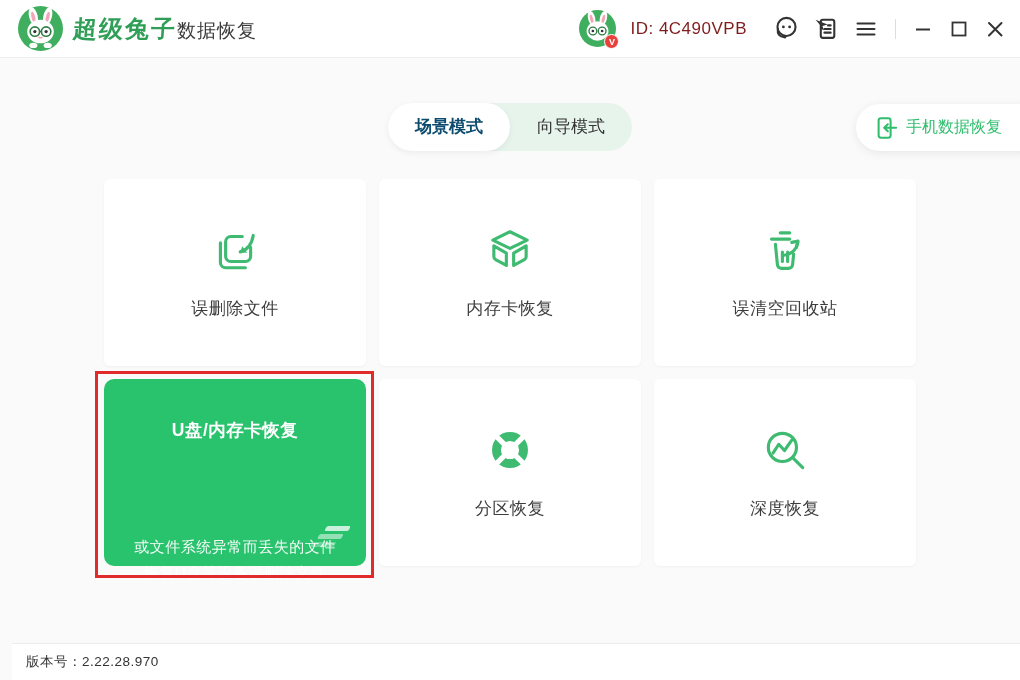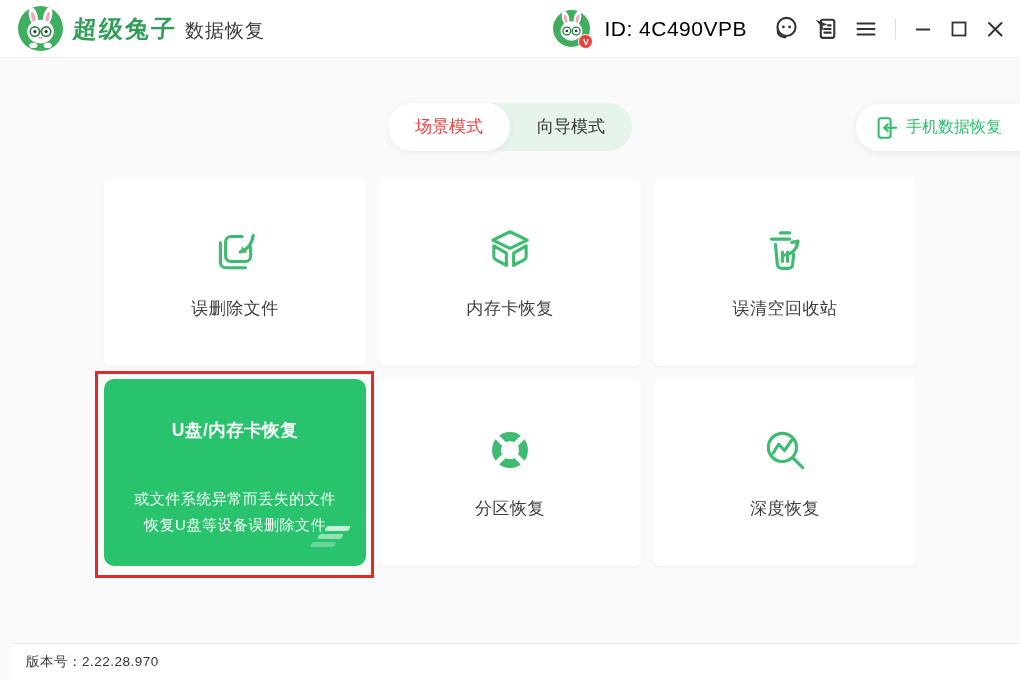--- a/index.html
+++ b/index.html
@@ -8,46 +8,46 @@
 
   
   .titlebar {
     position:absolute; top:0; left:0; width:1020px; height:58px;
     background:#ffffff; border-bottom:1px solid #ededed;
     display:flex; align-items:center; padding:0 10px 0 18px;
   }
   .logo { width:45px; height:45px; flex:0 0 auto; }
   .brand-wrap { display:flex; align-items:baseline; margin-left:10px; }
   .brand { font-size:24px; font-weight:800; color:#2f9e56; letter-spacing:2px; transform:skewX(-4deg); }
-  .brand-suffix { font-size:19px; color:#3a3a3a; margin-left:8px; letter-spacing:1px; }
+  .brand-suffix { font-size:19px; color:#3a3a3a; letter-spacing:1px; }
   .titlebar-right { margin-left:auto; display:flex; align-items:center; gap:6px; }
   .avatar-wrap { position:relative; width:37px; height:37px; }
   .avatar-wrap svg.logo-svg { width:37px; height:37px; }
   .v-badge {
     position:absolute; right:-3px; bottom:-2px; width:15px; height:15px; border-radius:50%;
     background:#e8413c; color:#fff; font-size:9px; font-weight:700;
     display:flex; align-items:center; justify-content:center; border:1.5px solid #fff;
   }
-  .user-id { font-size:21px; color:#000000; margin:0 16px 0 8px; letter-spacing:.5px; }
+  .user-id { font-size:17px; color:#7f1d1d; margin:0 16px 0 8px; letter-spacing:.5px; }
   .tb-icon-btn { width:34px; height:34px; display:flex; align-items:center; justify-content:center; cursor:pointer; }
   .tb-divider { width:1px; height:20px; background:#ddd; margin:0 6px; }
   .win-btn { width:30px; height:34px; display:flex; align-items:center; justify-content:center; cursor:pointer; }
 
   
   .main { position:absolute; top:59px; left:0; width:1020px; height:584px; background:#fafafa; }
 
   .mode-tabs {
     position:absolute; top:44px; left:50%; transform:translateX(-50%);
     height:48px; background:#e7f4ec; border-radius:24px;
     display:flex; align-items:center;
   }
   .mode-tab { height:48px; line-height:48px; padding:0 27px; font-size:17px; color:#333; cursor:pointer; white-space:nowrap; }
   .mode-tab.active {
-    background:#ffffff; color:#ef4444; border-radius:24px;
-    box-shadow:0 2px 6px rgba(0,0,0,.06); font-weight:400;
+    background:#ffffff; color:#0c4a6e; border-radius:24px;
+    box-shadow:0 2px 6px rgba(0,0,0,.06); font-weight:700;
   }
 
   .phone-btn {
     position:absolute; top:45px; right:-28px; height:47px;
     background:#ffffff; border-radius:24px;
     box-shadow:0 2px 10px rgba(0,0,0,.08);
     display:flex; align-items:center; padding:0 46px 0 18px; cursor:pointer;
   }
   .phone-btn-label { font-size:16px; color:#2fbd6d; margin-left:8px; white-space:nowrap; }
 
@@ -60,21 +60,21 @@
     background:#ffffff; border-radius:6px;
     box-shadow:0 1px 3px rgba(0,0,0,.04);
     display:flex; flex-direction:column; align-items:center; justify-content:center;
     cursor:pointer; position:relative;
   }
   .card .icon-48 { width:50px; height:50px; margin-bottom:22px; }
   .card-label { font-size:17px; color:#3d3d3d; letter-spacing:.5px; }
 
   .card.green {
     background:#29c26d; border-radius:10px;
-    justify-content:flex-start; box-shadow:none;
+    justify-content:flex-start; box-shadow:none;gap:48px;
   }
   .green-title { margin-top:39px; font-size:17.5px; font-weight:700; color:#ffffff; letter-spacing:.5px; }
   .green-desc { margin-top:44px; text-align:center; font-size:15px; color:rgba(255,255,255,.95); line-height:26px; letter-spacing:.5px; }
   .layers { position:absolute; right:16px; bottom:12px; width:40px; height:30px; }
 
   .highlight-box {
     position:absolute; left:-9px; top:-8px; width:279px; height:207px;
     border:3px solid #e12a2a; pointer-events:none; z-index:5;
   }
 

